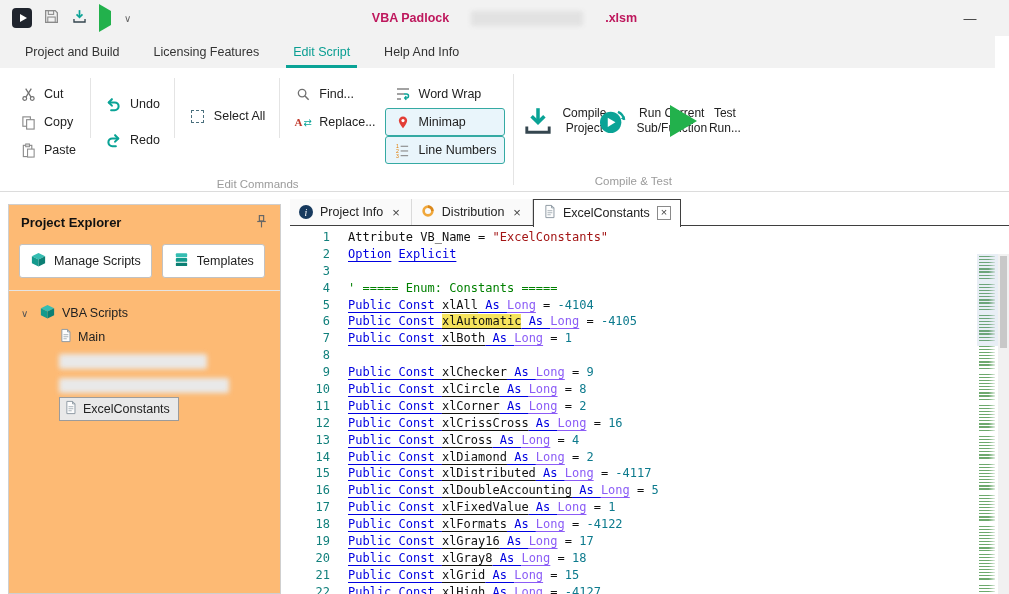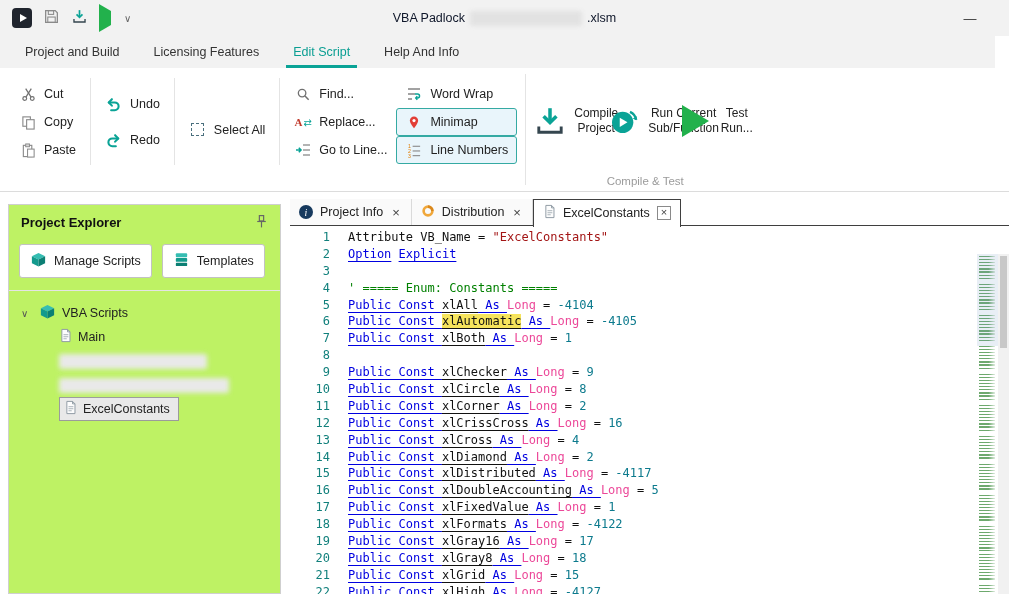--- a/index.html
+++ b/index.html
@@ -10,22 +10,22 @@
   
   .titlebar { position:absolute; left:0; top:0; width:1009px; height:36px;
     background:#f2f2f2; display:flex; align-items:center; }
   .tb-icons { display:flex; align-items:center; gap:11px; margin-left:12px; }
   .app-logo { width:20px; height:20px; border-radius:4px; background:#20252e;
     display:flex; align-items:center; justify-content:center; }
   .app-logo .tri { width:0; height:0; border-left:7px solid #fff;
     border-top:4.5px solid transparent; border-bottom:4.5px solid transparent; margin-left:2px; }
   .tb-chevron { font-size:10px; color:#666; margin-left:2px; }
   .tb-title { position:absolute; left:0; right:0; top:0; height:36px;
-    display:flex; align-items:center; justify-content:center; gap:5px;
-    font-size:12.5px; color:#0f172a; pointer-events:none; }
+    display:flex; align-items:center; justify-content:center; gap:22px;
+    font-size:12.5px; color:#be185d; pointer-events:none;font-weight:bold; }
   .blurblock { display:inline-block; height:15px; border-radius:2px;
     background:#e2e2e2; filter:blur(2px); }
   .blurblock.title { width:112px; }
   .tb-min { position:absolute; right:24px; top:6px; width:30px; height:24px;
     display:flex; align-items:center; justify-content:center; color:#333; font-size:13px; }
 
   
   .ribbontabs { position:absolute; left:0; top:36px; width:995px; height:32px;
     background:#f2f2f2; display:flex; align-items:stretch; padding-left:8px; }
   .rtab { position:relative; display:flex; align-items:center; padding:0 17px;
@@ -58,21 +58,21 @@
   .bbtn.runbtn .blbl { width:88px; }
   .tri-green { width:0; height:0; border-left:27px solid #22b14c;
     border-top:16px solid transparent; border-bottom:16px solid transparent; }
   .tri-green.small { border-left-width:12px; border-top-width:7px; border-bottom-width:7px; }
   .repl-ic { font-size:11px; display:flex; align-items:center; }
   .repl-ic b { color:#c0392b; font-family:"Liberation Serif", serif; }
   .repl-ic span { color:#0aa396; font-size:10px; margin-left:1px; }
 
   
   .explorer { position:absolute; left:8px; top:204px; width:273px; height:390px;
-    background:#bef264; border:1px solid #cfcfcf; }
+    background:#fdba74; border:1px solid #cfcfcf; }
   .ex-head { position:relative; padding:10px 12px 8px; font-size:13px; font-weight:bold; color:#111; }
   .ex-pin { position:absolute; right:10px; top:9px; width:16px; height:16px; }
   .ex-btns { display:flex; gap:10px; padding:6px 10px 12px; }
   .ex-btn { display:flex; align-items:center; gap:7px; border:1px solid #c2c2c2;
     border-radius:3px; background:#fff; padding:6px 10px; font-size:12.5px; cursor:default; }
   .tree { border-top:1px solid #e4e4e4; padding-top:10px; }
   .trow { display:flex; align-items:center; height:24px; padding-left:12px; gap:6px; font-size:12.5px; }
   .trow .chev { color:#555; font-size:10px; width:12px; }
   .trow.child { padding-left:50px; }
   .tsel { display:flex; align-items:center; gap:6px; background:#e9e9e9;
@@ -94,21 +94,21 @@
     font-family:"Liberation Serif", serif; font-style:italic; font-size:10px;
     display:flex; align-items:center; justify-content:center; flex:none; }
 
   .codewrap { position:absolute; left:0; right:0; top:28px; bottom:0; overflow:hidden; }
   #codeLines { position:absolute; left:0; top:3px; right:34px;
     font-family:"DejaVu Sans Mono","Liberation Mono",monospace; font-size:12px; }
   .cl { display:flex; height:16.9px; line-height:16.9px; white-space:pre; }
   .ln { width:40px; text-align:right; color:#12807c; flex:none; }
   .ct { padding-left:18px; }
   .kw { color:#0000e0; text-decoration:underline; text-decoration-thickness:1px; text-underline-offset:2.5px; }
-  .ty { color:#ec4899; text-decoration-thickness:1px; text-underline-offset:2.5px; }
+  .ty { color:#8b5cf6; text-decoration:underline; text-decoration-thickness:1px; text-underline-offset:2.5px; }
   .id { color:#111; text-decoration:underline; text-decoration-thickness:1px; text-underline-offset:2.5px; }
   .nm { color:#0c7a8d; }
   .st { color:#a31515; }
   .cm { color:#008000; }
   .pl { color:#111; }
   .hl { background:#f6e45c; }
 
   
   .minimap { position:absolute; right:11px; top:28px; bottom:0; width:21px; background:#fff; }
   .mm-text { position:absolute; left:2px; right:3px; top:2px; bottom:2px;
@@ -244,31 +244,20 @@
             </span>
             <span class="lbl">Find...</span>
           </div>
           <div class="sbtn">
             <span class="ic repl-ic">
                 <b>A</b>
                 <span>⇄</span>
               </span>
             <span class="lbl">Replace...</span>
           </div>
-          <div class="sbtn">
-            <span class="ic">
-              <svg width="16" height="16" viewBox="0 0 16 16">
-                  <line x1="8" y1="3" x2="15" y2="3" stroke="#8a8a8a" stroke-width="1.3"></line>
-                  <line x1="8" y1="8" x2="15" y2="8" stroke="#8a8a8a" stroke-width="1.3"></line>
-                  <line x1="8" y1="13" x2="15" y2="13" stroke="#8a8a8a" stroke-width="1.3"></line>
-                  <path d="M1 8h4.5M3.8 5.8L6 8l-2.2 2.2" fill="none" stroke="#0aa396" stroke-width="1.6"></path>
-                </svg>
-            </span>
-            <span class="lbl">Go to Line...</span>
-          </div>
         </div>
         <div class="col">
           <div class="sbtn">
             <span class="ic">
               <svg width="16" height="16" viewBox="0 0 16 16">
                   <line x1="2" y1="3" x2="14" y2="3" stroke="#707070" stroke-width="1.3"></line>
                   <line x1="2" y1="8" x2="9" y2="8" stroke="#707070" stroke-width="1.3"></line>
                   <line x1="2" y1="13" x2="6" y2="13" stroke="#707070" stroke-width="1.3"></line>
                   <path d="M9 8h2.5a2 2 0 0 1 0 4h-1.5" fill="none" stroke="#0aa396" stroke-width="1.5"></path>
                   <path d="M11.3 10.3L9.8 12l1.5 1.7" fill="none" stroke="#0aa396" stroke-width="1.5"></path>
@@ -293,20 +282,21 @@
                   <text x="1" y="15.5" font-size="5.5" fill="#e07b00" font-family="Liberation Sans">3</text>
                   <line x1="6" y1="3.5" x2="14" y2="3.5" stroke="#8a8a8a" stroke-width="1.2"></line>
                   <line x1="6" y1="8.5" x2="14" y2="8.5" stroke="#8a8a8a" stroke-width="1.2"></line>
                   <line x1="6" y1="13.5" x2="14" y2="13.5" stroke="#8a8a8a" stroke-width="1.2"></line>
                 </svg>
             </span>
             <span class="lbl">Line Numbers</span>
           </div>
         </div>
       </div>
+      <div class="grp-label">Edit Commands</div>
     </div>
 
     <div class="vsep tall"></div>
 
     <div class="grp">
       <div class="grp-body">
         <div class="bbtn">
           <span class="bic">
             <svg width="32" height="32" viewBox="0 0 20 20">
                 <path d="M10 2v8.5" stroke="#0aa396" stroke-width="2.2" fill="none"></path>

